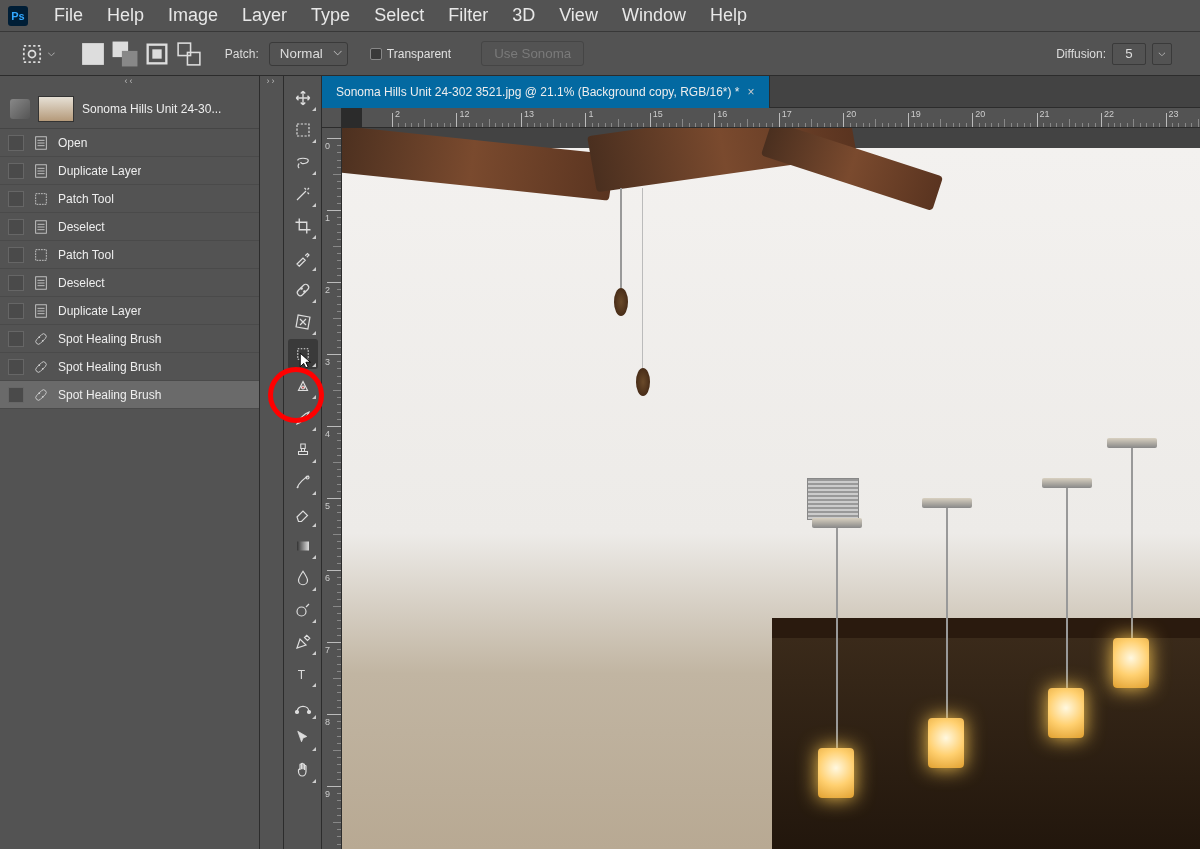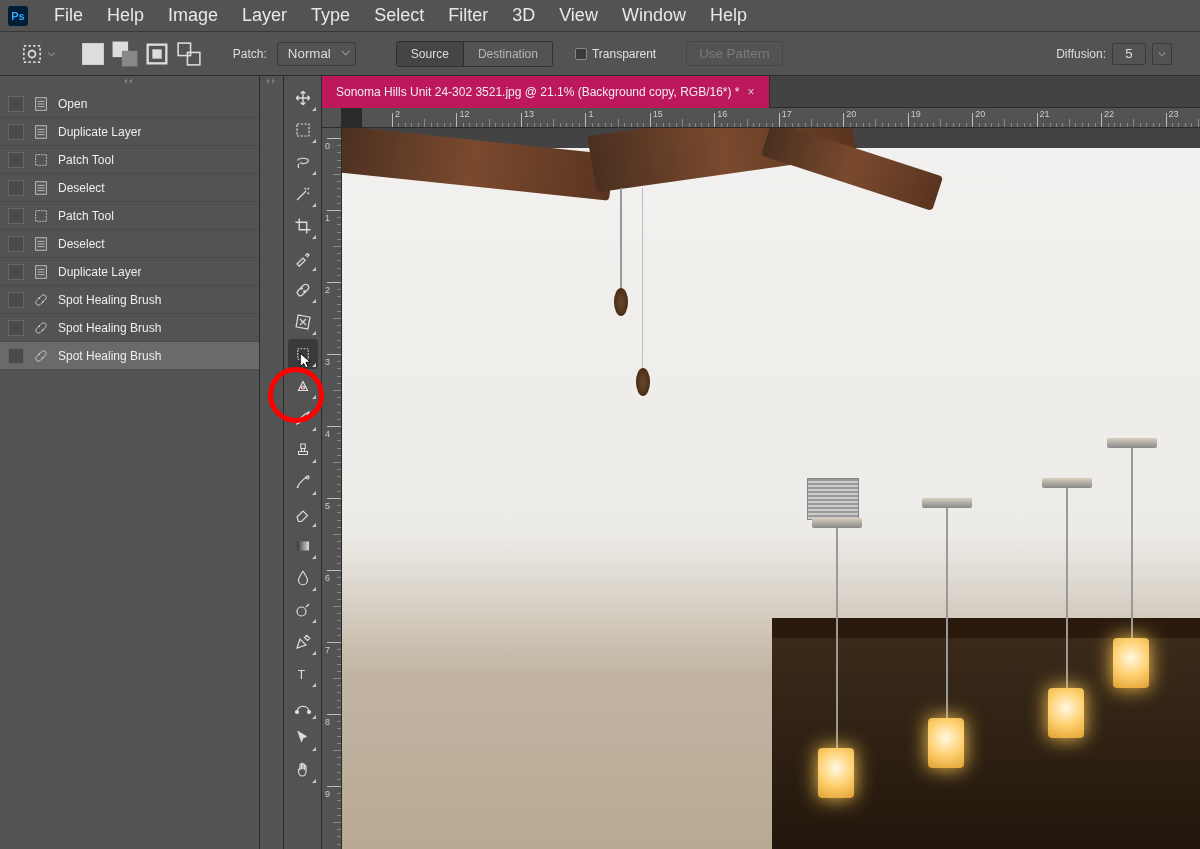--- a/index.html
+++ b/index.html
@@ -56,21 +56,21 @@
   .tool-btn.active { background:#3a3a3a; }
   .tool-btn svg { width:18px; height:18px; }
   .tool-corner::after { content:""; position:absolute; bottom:2px; right:2px; width:0; height:0; border-left:4px solid transparent; border-bottom:4px solid #ccc;}
 
   
   .red-circle { position:absolute; width:56px; height:56px; border:5px solid #ff0000; border-radius:50%; left: 268px; top: 367px; pointer-events:none; z-index:50;}
 
   
   .canvas-area { flex:1; display:flex; flex-direction:column; background:#2b2b2b;}
   .doc-tabs { height:32px; background:#434343; display:flex; align-items:center; border-bottom:1px solid #2c2c2c;}
-  .doc-tab { background:#be185d; height:32px; padding:0 14px; display:flex; align-items:center; gap:8px; font-size:12px; color:#eee; border-right:1px solid #2c2c2c;}
+  .doc-tab { background:#0369a1; height:32px; padding:0 14px; display:flex; align-items:center; gap:8px; font-size:12px; color:#eee; border-right:1px solid #2c2c2c;}
   .close-x { color:#ccc; cursor:pointer; }
   .ruler-h { height:20px; background:#535353; border-bottom:1px solid #2c2c2c; position:relative; margin-left:20px; overflow:hidden;}
   .canvas-body { flex:1; display:flex; }
   .ruler-v { width:20px; background:#535353; border-right:1px solid #2c2c2c; position:relative; overflow:hidden;}
   
   .viewport { flex:1; background:#434343; position:relative; overflow:hidden;}
   .photo { position:absolute; left:0; top:20px; right:0; bottom:0; background:linear-gradient(180deg, #f3f1ef 0%, #edebe8 55%, #c1b5a2 75%, #b8a993 100%); }
   
   
   .fan-blade { position:absolute; background:linear-gradient(90deg,#4a2f1f,#7a4a2e,#5a3420); border-radius:4px; }
@@ -136,47 +136,48 @@
           <rect x="6" y="6" width="6" height="6" fill="#ddd"></rect>
         </svg>
       </span>
     <span class="op-icon">
         <svg viewBox="0 0 18 18">
           <rect x="2" y="2" width="8" height="8" fill="none" stroke="#ddd"></rect>
           <rect x="8" y="8" width="8" height="8" fill="none" stroke="#ddd"></rect>
         </svg>
       </span>
   </div>
-  <span class="op-label" style="margin-left:20px;">Patch:</span>
+  <span class="op-label" style="margin-left:12px;">Patch:</span>
   <div class="select-wrap">
     <select class="op-select">
       <option>Normal</option>
     </select>
   </div>
-  <div class="btn-seg" style="margin-left:30px;">
-    <button>Source</button>
-    <button>Destination</button>
-  </div>
   <label style="margin-left:12px; display:flex; align-items:center;">
     <span class="chk"></span>
     <span>Transparent</span>
   </label>
-  <button class="greyed" style="background:none;border:1px solid #454545;padding:4px 12px;margin-left:20px;border-radius:3px;">Use Pattern</button>
+  <button class="greyed" style="background:none;border:1px solid #454545;padding:4px 12px;margin-left:20px;border-radius:3px;">Use Sonoma</button>
 
   <div class="diffusion-box">
     <span class="op-label">Diffusion:</span>
     <input class="diff-input" value="5" style="">
     <span class="diff-stepper">⌵</span>
   </div>
 </div>
 
 <div class="main">
 
   <div class="history-panel">
     <div class="panel-collapse-bar">‹‹</div>
+    <div class="history-source">
+      <div class="brush-thumb"></div>
+      <div class="doc-thumb"></div>
+      <div class="hist-label">Sonoma Hills Unit 24-30...</div>
+    </div>
     <div class="history-list" id="history-list">
         <div class="history-item">
           <div class="hist-checkbox"></div>
           <div class="hist-icon">
             <svg viewBox="0 0 18 18" width="16" height="16">
               <rect x="3" y="2" width="12" height="14" fill="none" stroke="#ccc"></rect>
               <line x1="5" y1="6" x2="13" y2="6" stroke="#ccc"></line>
               <line x1="5" y1="9" x2="13" y2="9" stroke="#ccc"></line>
               <line x1="5" y1="12" x2="13" y2="12" stroke="#ccc"></line>
             </svg>

